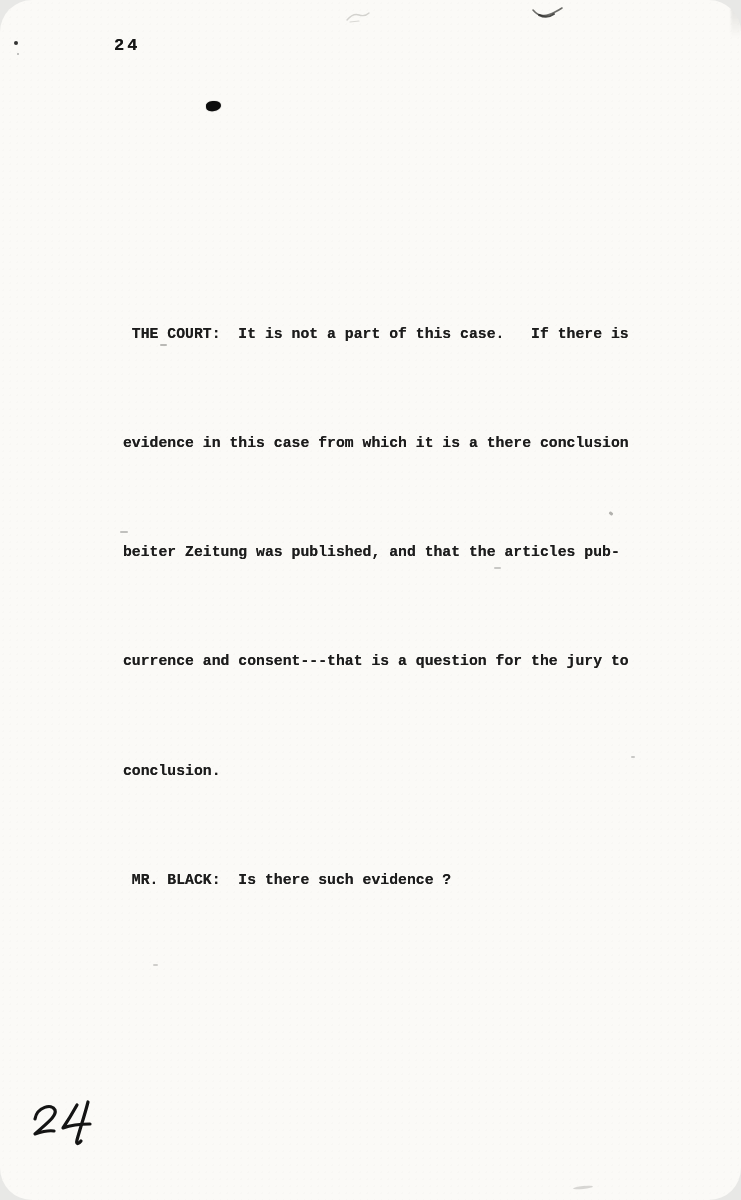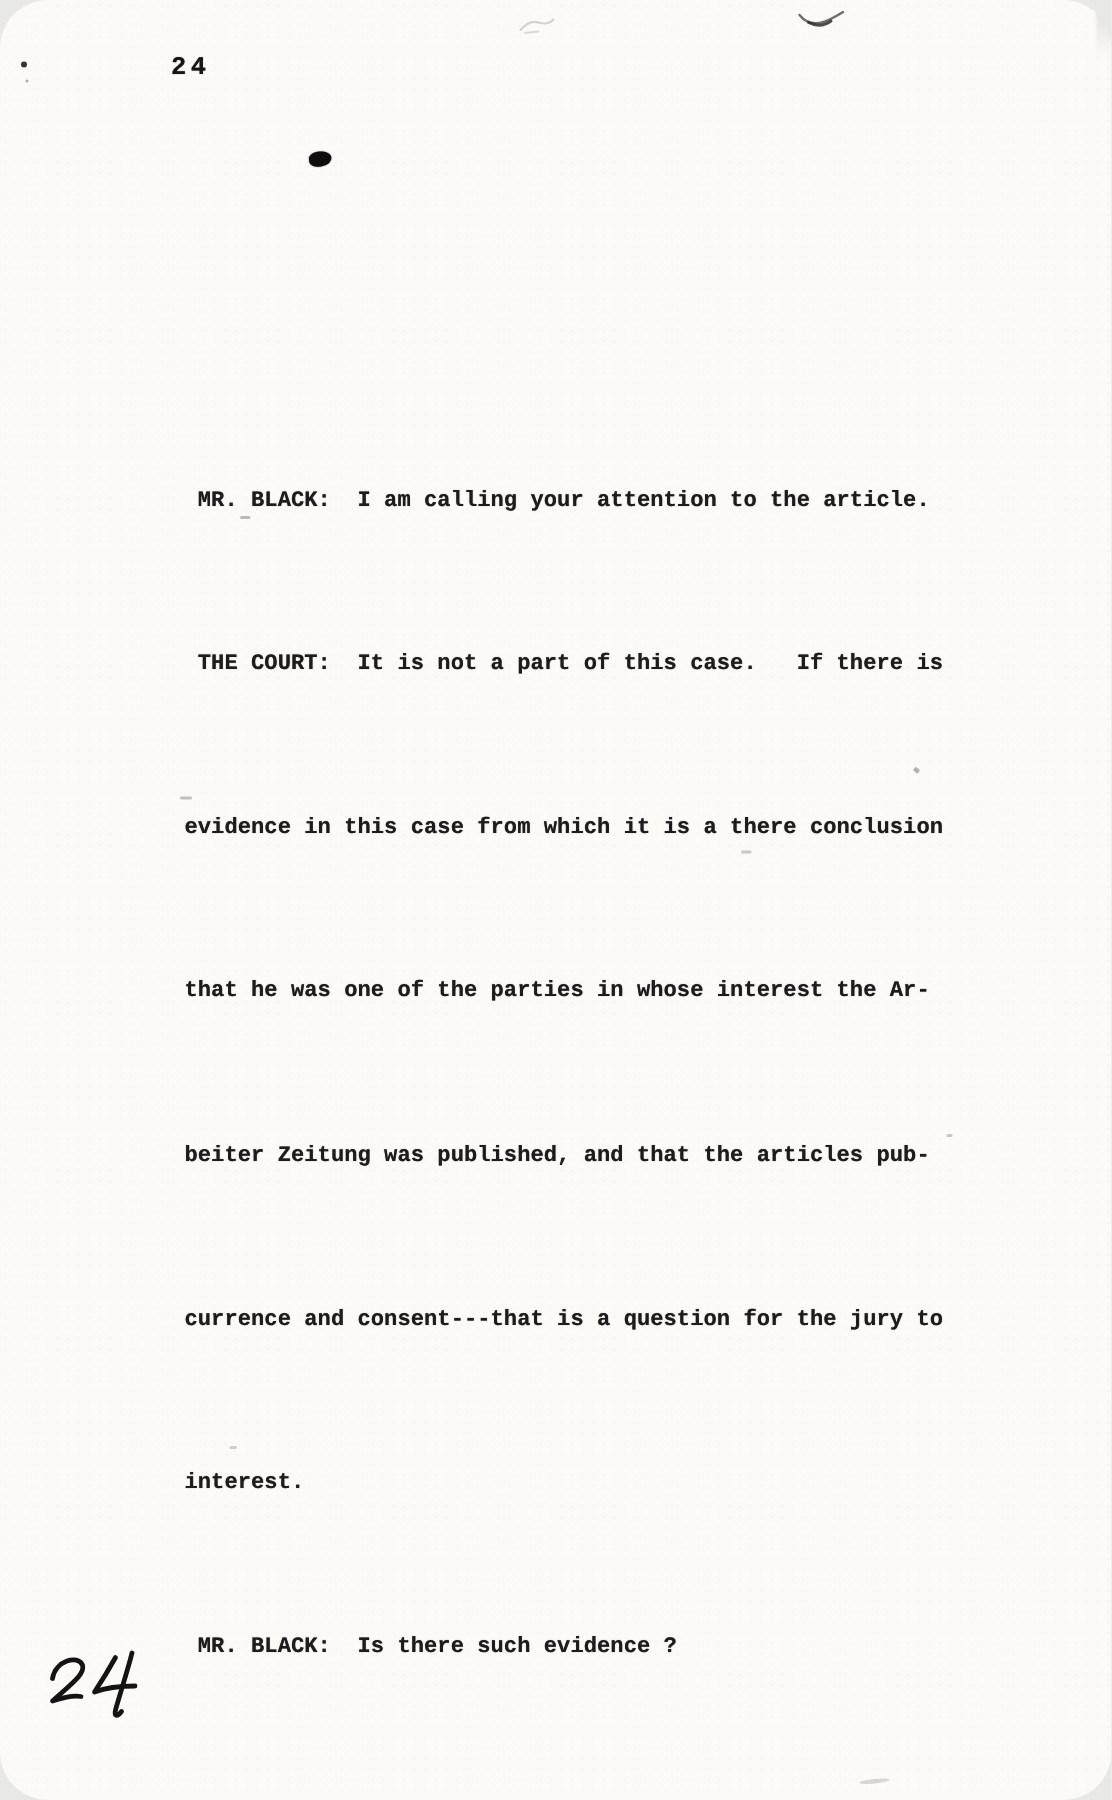--- a/index.html
+++ b/index.html
@@ -130,27 +130,25 @@
     <path d="M 2,10 Q 8,3 14,5 Q 20,7 24,3" fill="none" stroke="#8a8a84" stroke-width="1.4" stroke-linecap="round"></path>
     <path d="M 5,12 L 14,11" stroke="#9a9a94" stroke-width="1.2" stroke-linecap="round"></path>
   </svg>
   <div class="edge-streak"></div>
 
   <div class="typed-page-number">24</div>
 
   <div class="ink-blot"></div>
 
   <div class="text-block">
-    <div class="line"> MR. BLACK:  I am calling your attention to the article.</div>
     <div class="line"> THE COURT:  It is not a part of this case.   If there is</div>
     <div class="line">evidence in this case from which it is a there conclusion</div>
-    <div class="line">that he was one of the parties in whose interest the Ar-</div>
     <div class="line">beiter Zeitung was published, and that the articles pub-</div>
     <div class="line">currence and consent---that is a question for the jury to</div>
-    <div class="line">interest.</div>
+    <div class="line">conclusion.</div>
     <div class="line"> MR. BLACK:  Is there such evidence ?</div>
     
     
     
     
     
     
     
     
     

